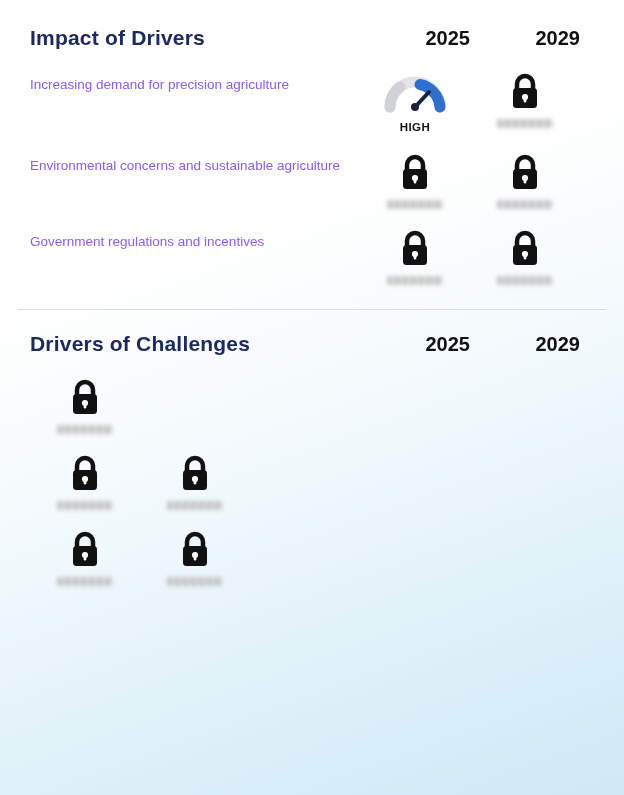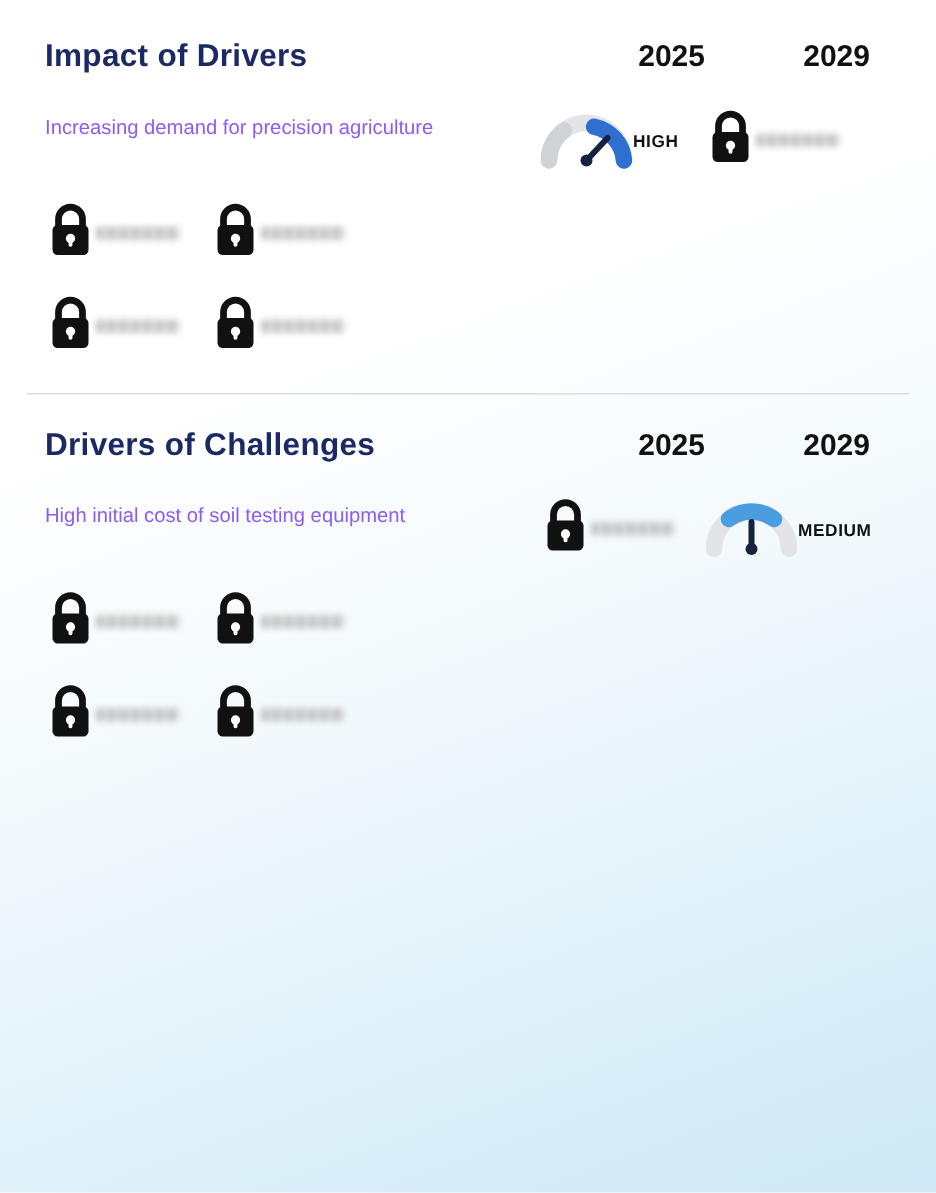--- a/index.html
+++ b/index.html
@@ -48,21 +48,21 @@
   .row-label {
     flex: 0 0 330px;
     font-size: 13.5px;
     line-height: 1.65;
     color: #8b5cf6;
     padding-top: 6px;
   }
   .cell {
     flex: 0 0 110px;
     display: flex;
-    flex-direction: row;
+    flex-direction: column;
     align-items: center;
     justify-content: flex-start;
   }
   .lock-wrap {
     height: 46px;
     display: flex;
     align-items: center;
     justify-content: center;
   }
   .blur-bar {
@@ -130,45 +130,47 @@
             <rect x="5" y="17" width="24" height="20" rx="3.5" fill="#111111"></rect>
             <circle cx="17" cy="26" r="3.1" fill="#ffffff"></circle>
             <rect x="15.7" y="26" width="2.6" height="5.5" rx="1.2" fill="#ffffff"></rect>
           </svg>
         </div>
         <div class="blur-bar"></div>
       </div>
     </div>
 
     <div class="row row-sp">
-      <div class="cell">
-        <div class="lock-wrap">
-          <svg width="34" height="40" viewBox="0 0 34 40">
-            <path d="M9 18 V13 a8 8 0 0 1 16 0 v5" fill="none" stroke="#111111" stroke-width="4.5"></path>
-            <rect x="5" y="17" width="24" height="20" rx="3.5" fill="#111111"></rect>
-            <circle cx="17" cy="26" r="3.1" fill="#ffffff"></circle>
-            <rect x="15.7" y="26" width="2.6" height="5.5" rx="1.2" fill="#ffffff"></rect>
-          </svg>
-        </div>
-        <div class="blur-bar"></div>
-      </div>
-      <div class="cell">
-        <div class="lock-wrap">
-          <svg width="34" height="40" viewBox="0 0 34 40">
-            <path d="M9 18 V13 a8 8 0 0 1 16 0 v5" fill="none" stroke="#111111" stroke-width="4.5"></path>
-            <rect x="5" y="17" width="24" height="20" rx="3.5" fill="#111111"></rect>
-            <circle cx="17" cy="26" r="3.1" fill="#ffffff"></circle>
-            <rect x="15.7" y="26" width="2.6" height="5.5" rx="1.2" fill="#ffffff"></rect>
-          </svg>
-        </div>
-        <div class="blur-bar"></div>
-      </div>
-    </div>
-
-    <div class="row row-sp">
+      <div class="row-label">Environmental concerns and sustainable agriculture</div>
+      <div class="cell">
+        <div class="lock-wrap">
+          <svg width="34" height="40" viewBox="0 0 34 40">
+            <path d="M9 18 V13 a8 8 0 0 1 16 0 v5" fill="none" stroke="#111111" stroke-width="4.5"></path>
+            <rect x="5" y="17" width="24" height="20" rx="3.5" fill="#111111"></rect>
+            <circle cx="17" cy="26" r="3.1" fill="#ffffff"></circle>
+            <rect x="15.7" y="26" width="2.6" height="5.5" rx="1.2" fill="#ffffff"></rect>
+          </svg>
+        </div>
+        <div class="blur-bar"></div>
+      </div>
+      <div class="cell">
+        <div class="lock-wrap">
+          <svg width="34" height="40" viewBox="0 0 34 40">
+            <path d="M9 18 V13 a8 8 0 0 1 16 0 v5" fill="none" stroke="#111111" stroke-width="4.5"></path>
+            <rect x="5" y="17" width="24" height="20" rx="3.5" fill="#111111"></rect>
+            <circle cx="17" cy="26" r="3.1" fill="#ffffff"></circle>
+            <rect x="15.7" y="26" width="2.6" height="5.5" rx="1.2" fill="#ffffff"></rect>
+          </svg>
+        </div>
+        <div class="blur-bar"></div>
+      </div>
+    </div>
+
+    <div class="row row-sp">
+      <div class="row-label">Government regulations and incentives</div>
       <div class="cell">
         <div class="lock-wrap">
           <svg width="34" height="40" viewBox="0 0 34 40">
             <path d="M9 18 V13 a8 8 0 0 1 16 0 v5" fill="none" stroke="#111111" stroke-width="4.5"></path>
             <rect x="5" y="17" width="24" height="20" rx="3.5" fill="#111111"></rect>
             <circle cx="17" cy="26" r="3.1" fill="#ffffff"></circle>
             <rect x="15.7" y="26" width="2.6" height="5.5" rx="1.2" fill="#ffffff"></rect>
           </svg>
         </div>
         <div class="blur-bar"></div>
@@ -191,42 +193,30 @@
   <div class="divider"></div>
 
   <div class="section hdr-challenges">
     <div class="section-header">
       <div class="section-title">Drivers of Challenges</div>
       <div class="year-col">2025</div>
       <div class="year-col">2029</div>
     </div>
 
     <div class="row row-sp-first">
-      <div class="row-label">High initial cost of soil testing equipment</div>
-      <div class="cell">
-        <div class="lock-wrap">
-          <svg width="34" height="40" viewBox="0 0 34 40">
-            <path d="M9 18 V13 a8 8 0 0 1 16 0 v5" fill="none" stroke="#111111" stroke-width="4.5"></path>
-            <rect x="5" y="17" width="24" height="20" rx="3.5" fill="#111111"></rect>
-            <circle cx="17" cy="26" r="3.1" fill="#ffffff"></circle>
-            <rect x="15.7" y="26" width="2.6" height="5.5" rx="1.2" fill="#ffffff"></rect>
-          </svg>
-        </div>
-        <div class="blur-bar"></div>
-      </div>
-      <div class="cell">
-        <div class="gauge-wrap">
-          <svg width="62" height="44" viewBox="0 0 62 44">
-            <path d="M6 38 A25 25 0 0 1 56 38" fill="none" stroke="#e2e4e7" stroke-width="11" stroke-linecap="round"></path>
-            <path d="M16 18 A25 25 0 0 1 46 18" fill="none" stroke="#4a9ee0" stroke-width="11" stroke-linecap="round"></path>
-            <line x1="31" y1="38" x2="31" y2="20" stroke="#15233f" stroke-width="4" stroke-linecap="round"></line>
-            <circle cx="31" cy="38" r="4" fill="#15233f"></circle>
-          </svg>
-        </div>
-        <div class="gauge-label">MEDIUM</div>
+      <div class="cell">
+        <div class="lock-wrap">
+          <svg width="34" height="40" viewBox="0 0 34 40">
+            <path d="M9 18 V13 a8 8 0 0 1 16 0 v5" fill="none" stroke="#111111" stroke-width="4.5"></path>
+            <rect x="5" y="17" width="24" height="20" rx="3.5" fill="#111111"></rect>
+            <circle cx="17" cy="26" r="3.1" fill="#ffffff"></circle>
+            <rect x="15.7" y="26" width="2.6" height="5.5" rx="1.2" fill="#ffffff"></rect>
+          </svg>
+        </div>
+        <div class="blur-bar"></div>
       </div>
     </div>
 
     <div class="row row-sp">
       <div class="cell">
         <div class="lock-wrap">
           <svg width="34" height="40" viewBox="0 0 34 40">
             <path d="M9 18 V13 a8 8 0 0 1 16 0 v5" fill="none" stroke="#111111" stroke-width="4.5"></path>
             <rect x="5" y="17" width="24" height="20" rx="3.5" fill="#111111"></rect>
             <circle cx="17" cy="26" r="3.1" fill="#ffffff"></circle>

